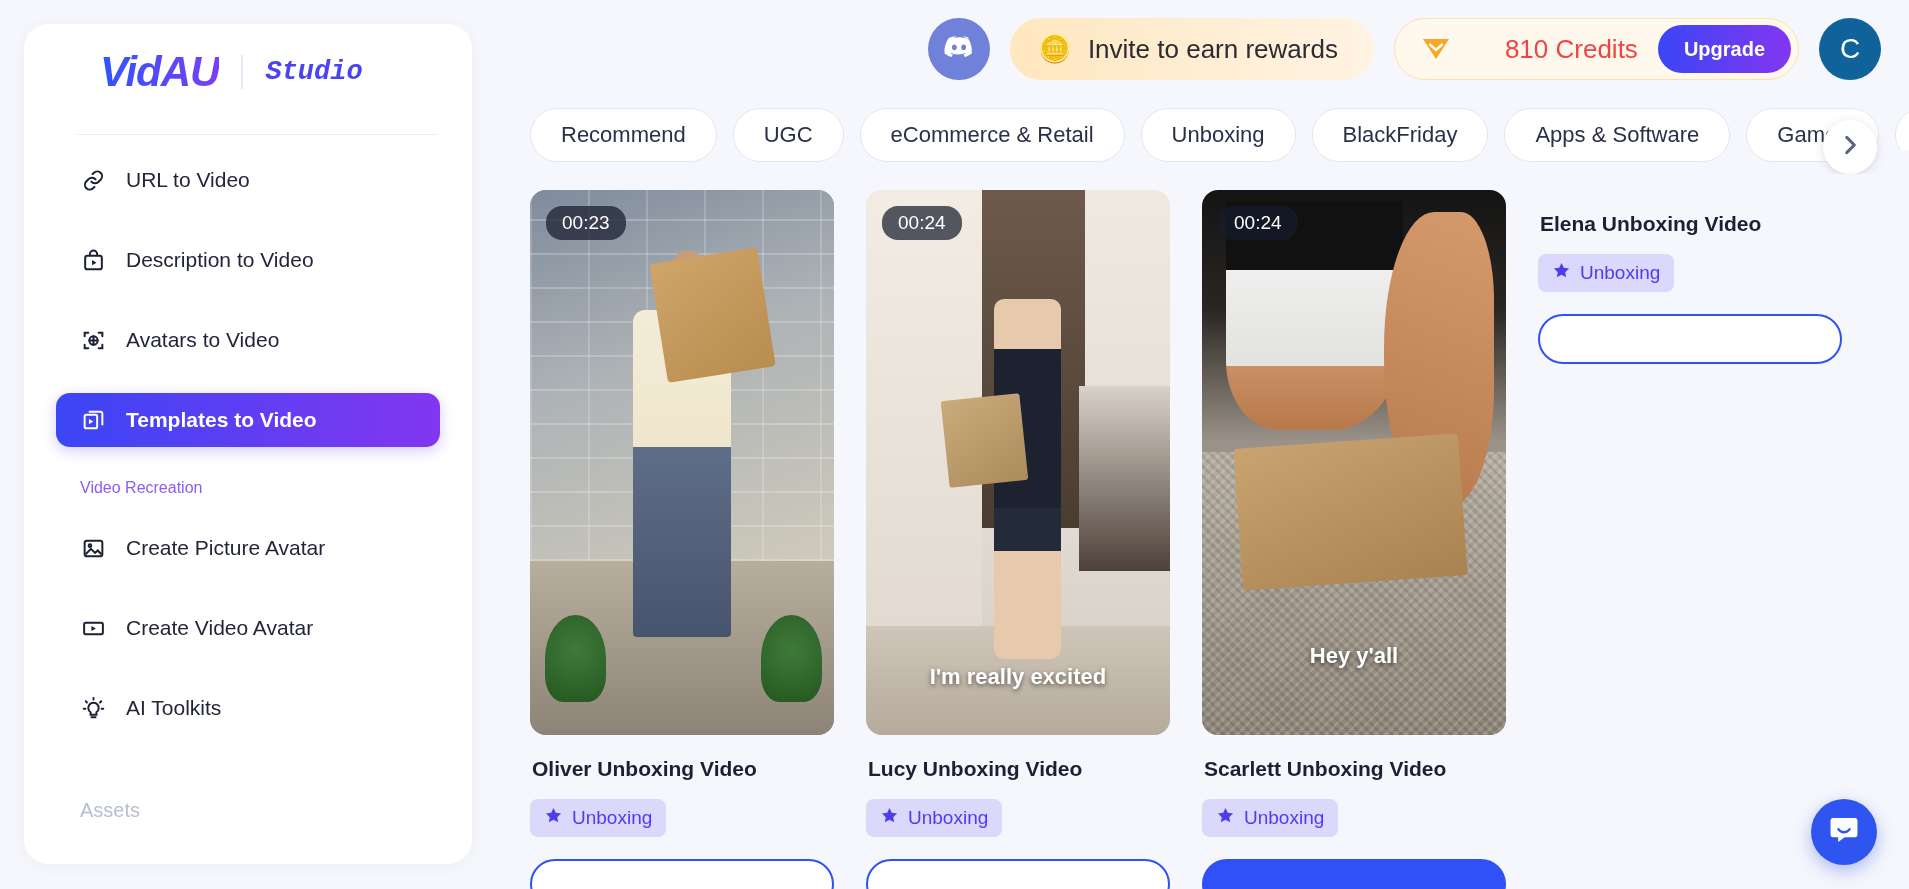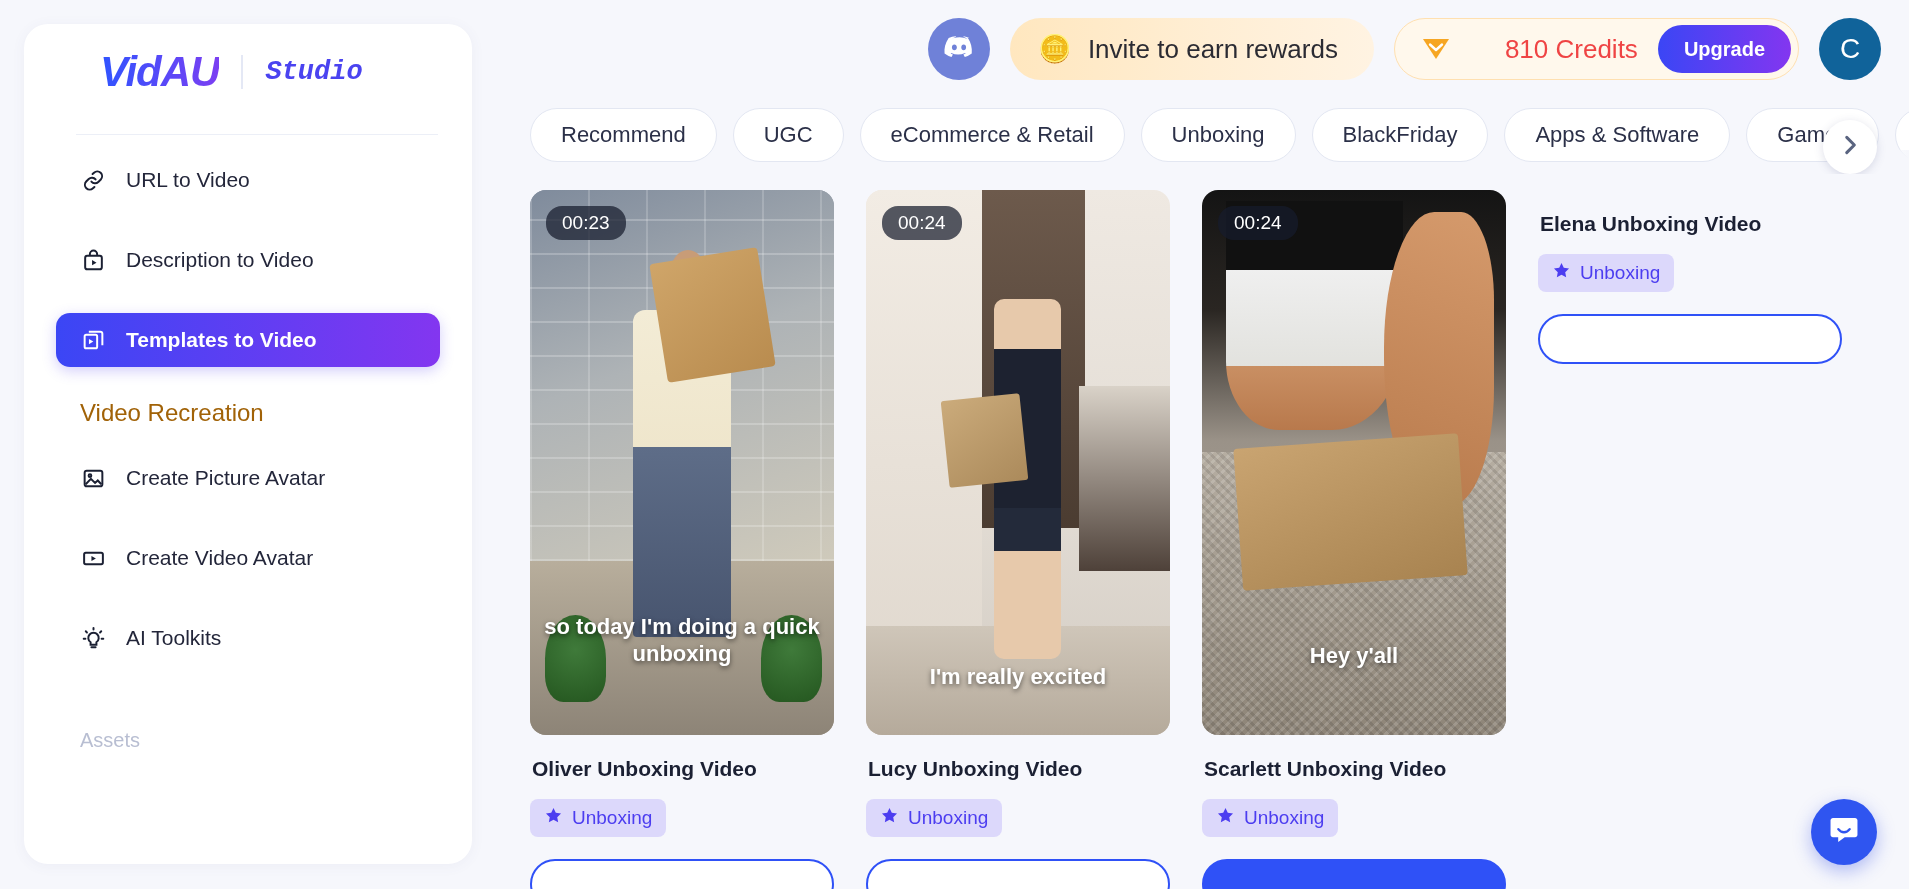--- a/index.html
+++ b/index.html
@@ -50,21 +50,21 @@
     margin-bottom: 26px;
   }
   .nav-item.active {
     background: linear-gradient(90deg, #3b46f5 0%, #8336f0 100%);
     color: #ffffff; font-weight: 700;
     box-shadow: 0 4px 14px rgba(80,60,240,0.25);
   }
   .nav-icon { width: 26px; height: 26px; display:flex; align-items:center; justify-content:center; flex: 0 0 26px; }
   .nav-icon svg { width: 25px; height: 25px; display:block; }
   .section-label {
-    font-size: 24px; color: #a16207; padding: 6px 0 24px 24px;
+    font-size: 16px; color: #8b5cf6; padding: 6px 0 24px 24px;
   }
   .assets-label {
     font-size: 20px; color: #b8bed2; padding: 38px 0 0 56px;
   }
 
   
   .topbar {
     position: absolute; left: 472px; top: 0; right: 0; height: 106px;
   }
   .topbar-right {
@@ -273,20 +273,30 @@
         <span class="nav-icon">
           <svg viewBox="0 0 24 24" fill="none" stroke="#1b2033" stroke-width="1.9">
             <rect x="4" y="7.5" width="16" height="13" rx="2"></rect>
             <path d="M8.5 7.5V6a3.5 3.5 0 0 1 7 0v1.5"></path>
             <path d="M10.6 11.6v5l4.3-2.5z" fill="#1b2033" stroke="none"></path>
           </svg>
         </span>
         <span>Description to Video</span>
       </div>
 
+      <div class="nav-item">
+        <span class="nav-icon">
+          <svg viewBox="0 0 24 24" fill="none" stroke="#1b2033" stroke-width="1.9" stroke-linecap="round">
+            <path d="M3.5 8V4.5H7M17 4.5h3.5V8M20.5 16v3.5H17M7 19.5H3.5V16"></path>
+            <circle cx="12" cy="12" r="4"></circle>
+            <path d="M12 8v8M8 12h8"></path>
+          </svg>
+        </span>
+        <span>Avatars to Video</span>
+      </div>
 
       <div class="nav-item active">
         <span class="nav-icon">
           <svg viewBox="0 0 24 24" fill="none" stroke="#ffffff" stroke-width="1.9">
             <rect x="3.5" y="6.5" width="12" height="13" rx="1.5"></rect>
             <path d="M7.5 3.5h11a2 2 0 0 1 2 2v11"></path>
             <path d="M7.6 10.5v5l4.2-2.5z" fill="#ffffff" stroke="none"></path>
           </svg>
         </span>
         <span>Templates to Video</span>
@@ -388,21 +398,20 @@
         <div class="scene s1">
           <div class="wall"></div>
             <div class="ground"></div>
           <div class="person"></div>
             <div class="head"></div>
             <div class="box"></div>
           <div class="plant p1"></div>
             <div class="plant p2"></div>
         </div>
         <span class="dur">00:23</span>
-        <span class="cap" style="bottom:68px">so today I'm doing a quick unboxing</span>
       </div>
       <div class="card-title">Oliver Unboxing Video</div>
       <div class="badge">
         <span><svg viewBox="0 0 24 24">
               <path d="M12 2.6l2.9 6 6.6.9-4.8 4.6 1.2 6.5L12 17.5 6.1 20.6l1.2-6.5L2.5 9.5l6.6-.9z"></path>
             </svg></span>
         <span>Unboxing</span>
       </div>
       <div class="card-cta"></div>
     </div>

